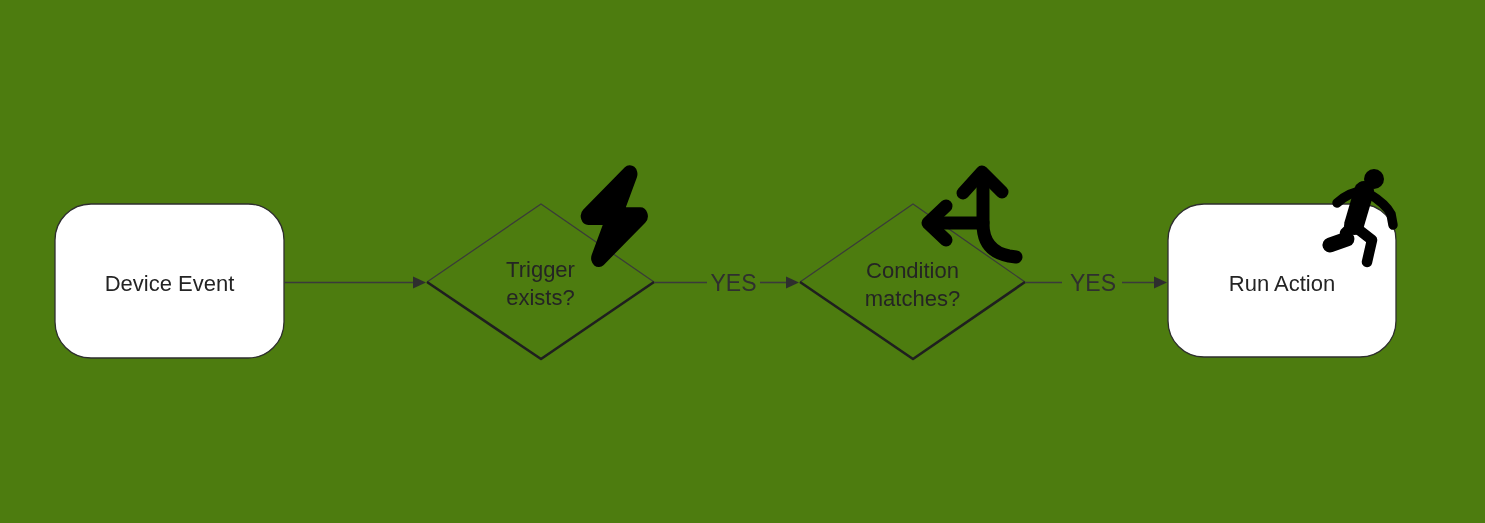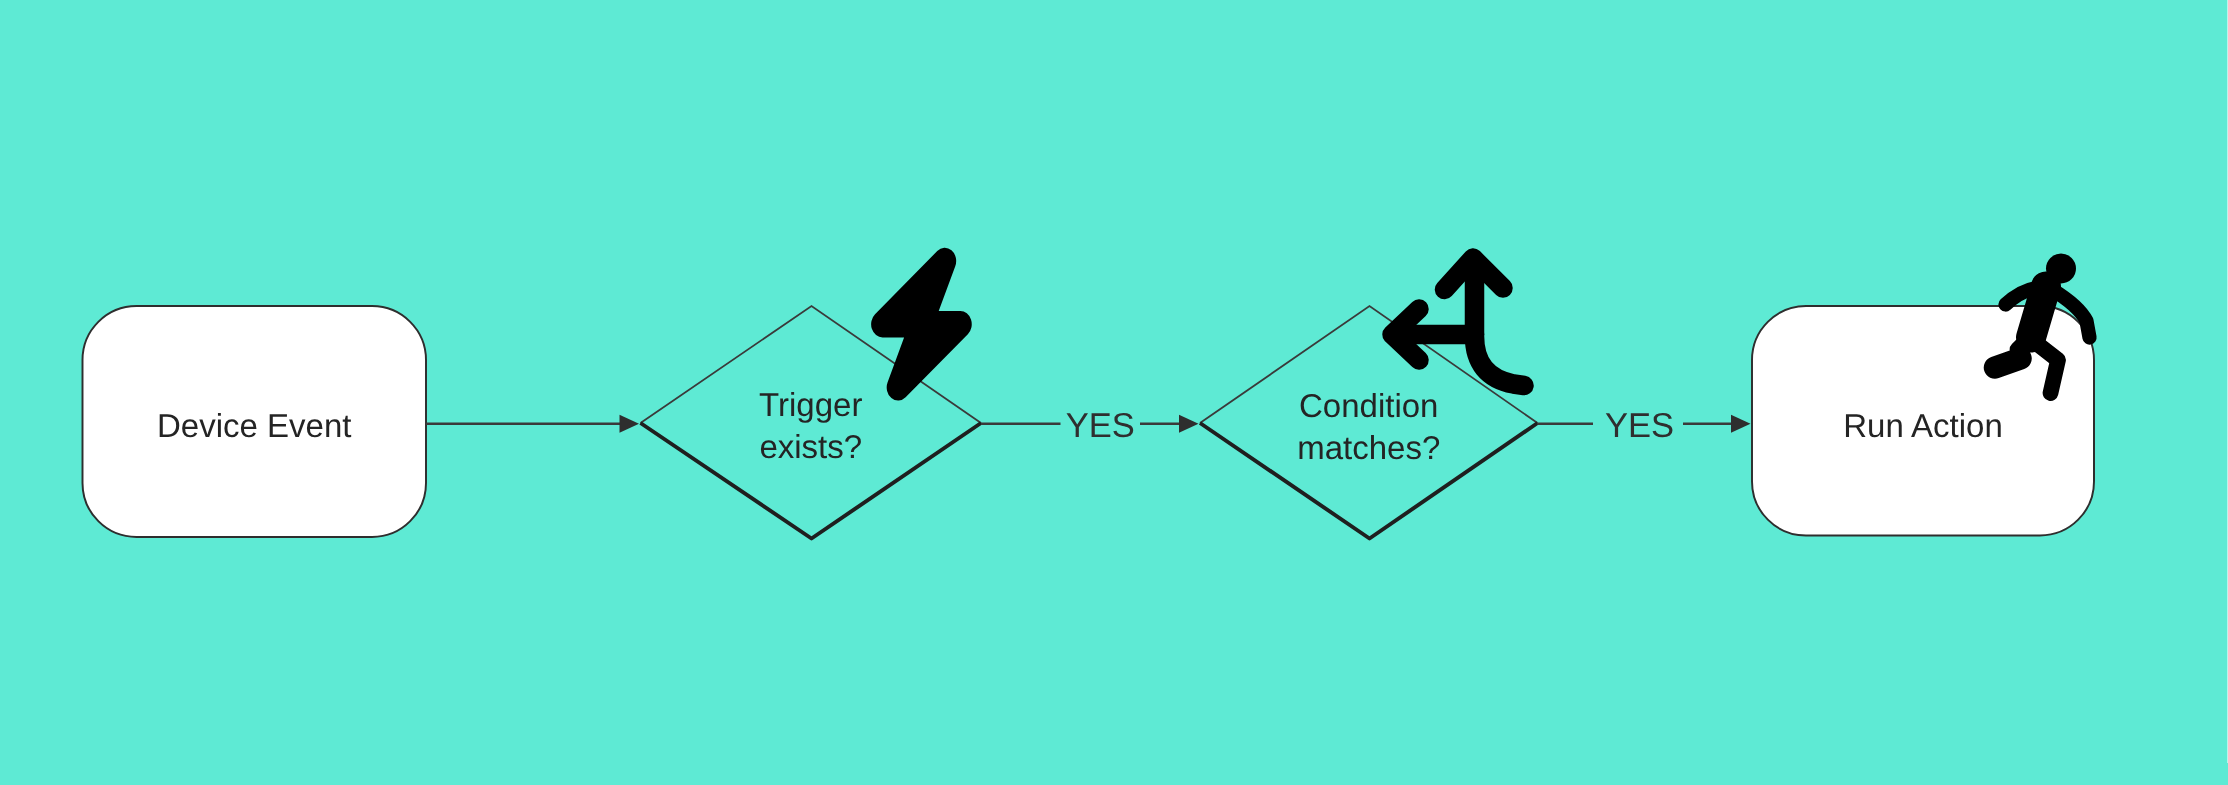--- a/index.html
+++ b/index.html
@@ -3,21 +3,21 @@
 <meta charset="utf-8">
 <style>
   html, body {
     margin: 0;
     padding: 0;
     background: #ffffff;
   }
   .canvas-wrap {
     width: 1485px;
     height: 523px;
-    background: #5eead4;
+    background: #4d7c0f;
     position: relative;
     overflow: hidden;
   }
   svg text {
     font-family: "Liberation Sans", sans-serif;
     fill: #242424;
     text-anchor: middle;
   }
   .node-label  { font-size: 22px; }
   .edge-label  { font-size: 23px; fill: #2f2f2f; }

